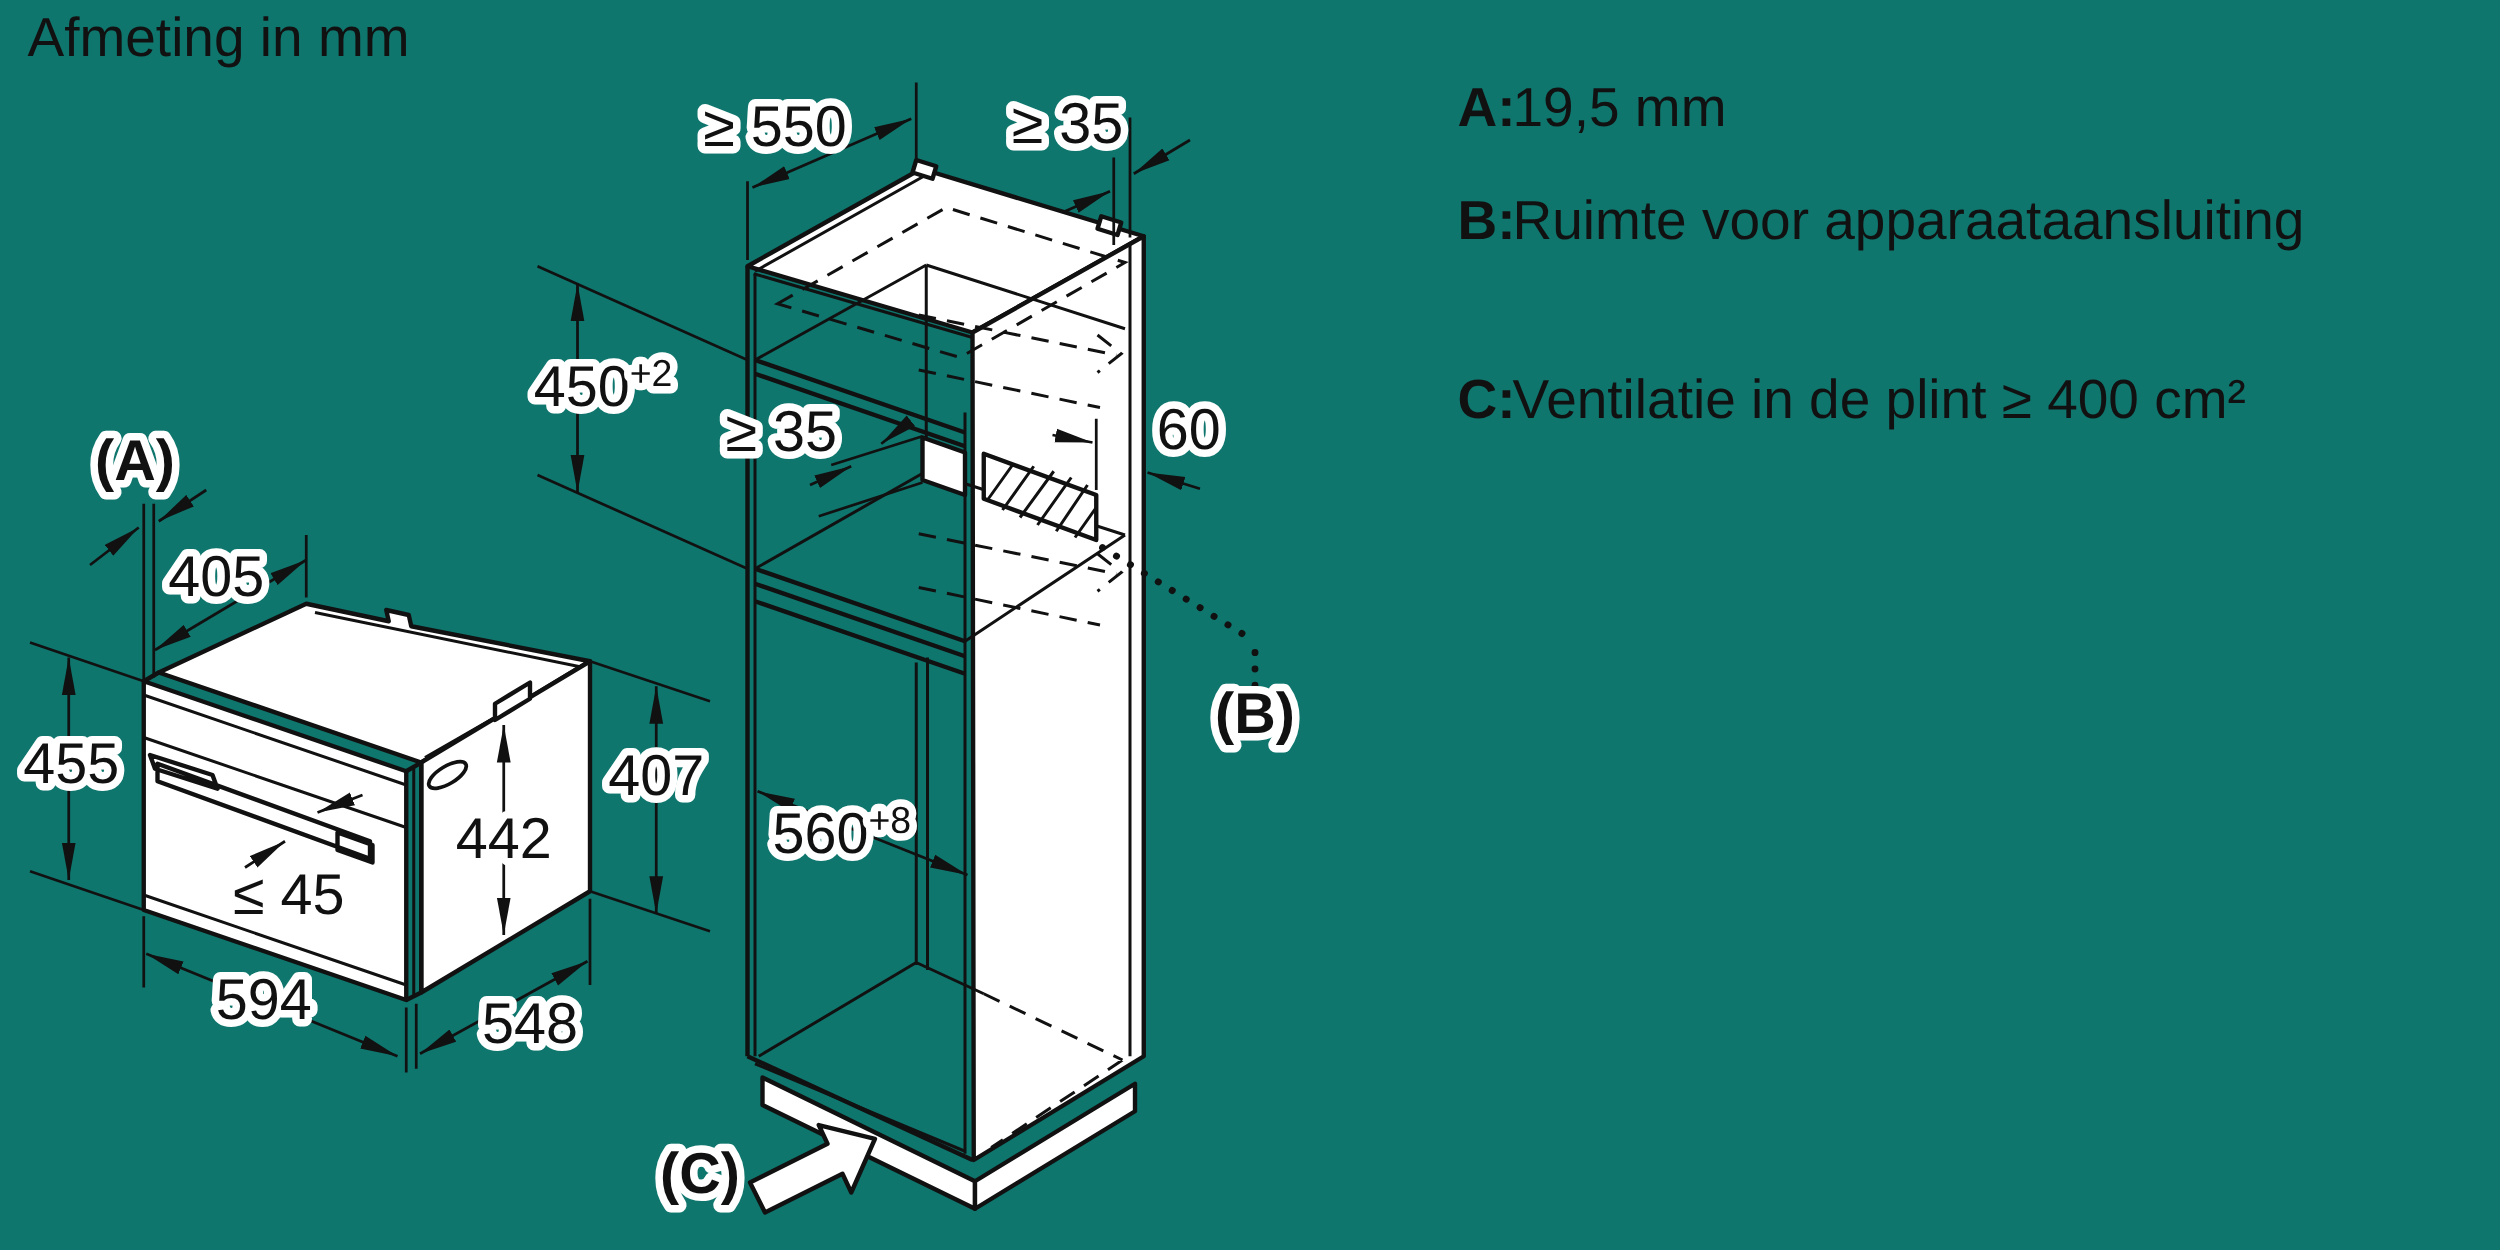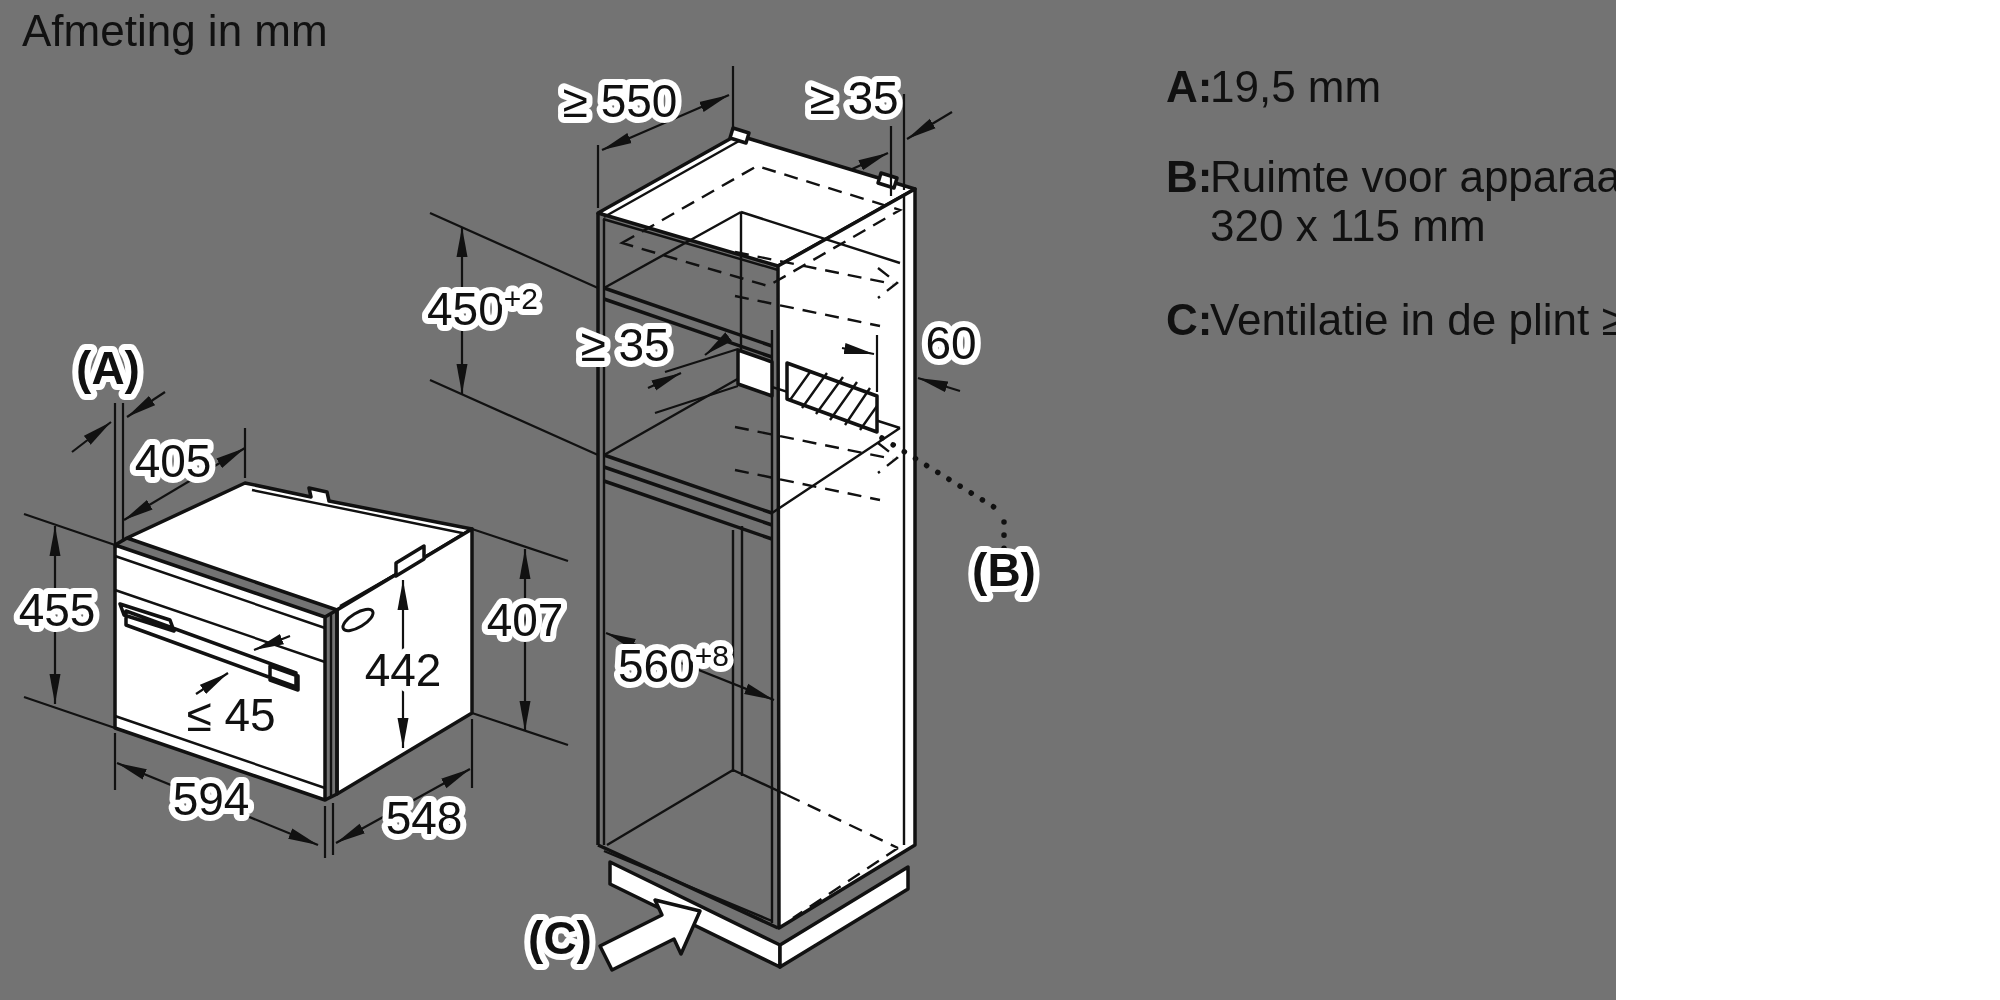--- a/index.html
+++ b/index.html
@@ -1,17 +1,17 @@
 <!DOCTYPE html>
 <html><head>
 <meta charset="utf-8">
 <style>
   html,body{margin:0;padding:0;background:#fff;}
   #canvas{
-    position:relative;width:1616px;height:1000px;background:#737373;
+    position:relative;width:2000px;height:1000px;background:#0f766e;
     font-family:"Liberation Sans", sans-serif;color:#000;overflow:hidden;
   }
   #page-title{
     position:absolute;left:22px;top:6px;font-size:44px;color:#111;
   }
   #legend{
     position:absolute;left:1166px;top:0;width:800px;
   }
   .lrow{position:absolute;left:0;display:flex;align-items:flex-start;font-size:44px;line-height:49px;color:#111;}
   .lrow .lkey{font-weight:bold;width:44px;flex:0 0 44px;}
@@ -176,21 +176,20 @@
       <span class="lkey">A:</span>
       <span class="ltxt">
         <div>19,5 mm</div>
         <div></div>
       </span>
     </div>
     <div class="lrow" id="row-b">
       <span class="lkey">B:</span>
       <span class="ltxt">
         <div>Ruimte voor apparaataansluiting</div>
-        <div>320 x 115 mm</div>
       </span>
     </div>
     <div class="lrow" id="row-c">
       <span class="lkey">C:</span>
       <span class="ltxt">
         <div>Ventilatie in de plint ≥ 400 cm²</div>
         <div></div>
       </span>
     </div>
   </div>

